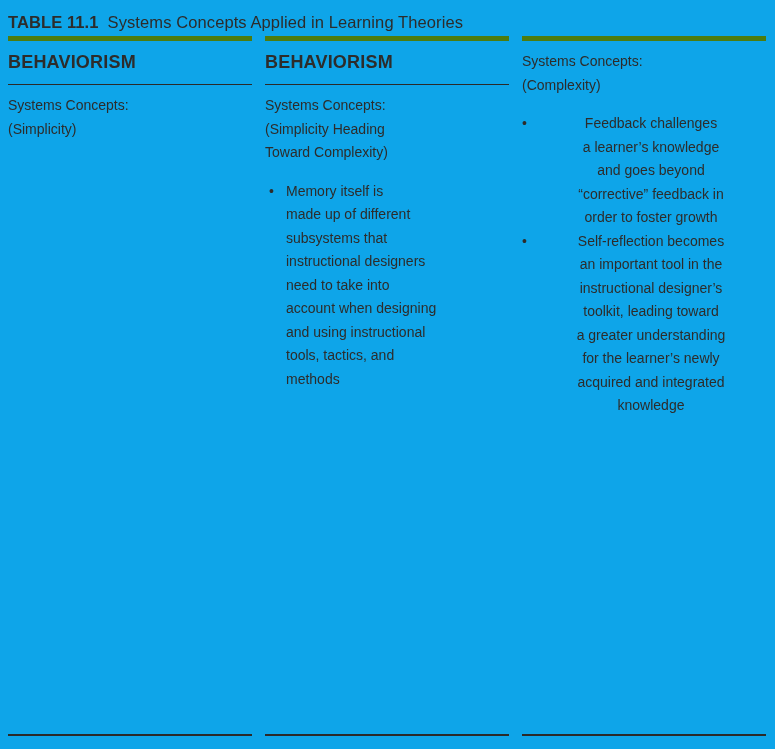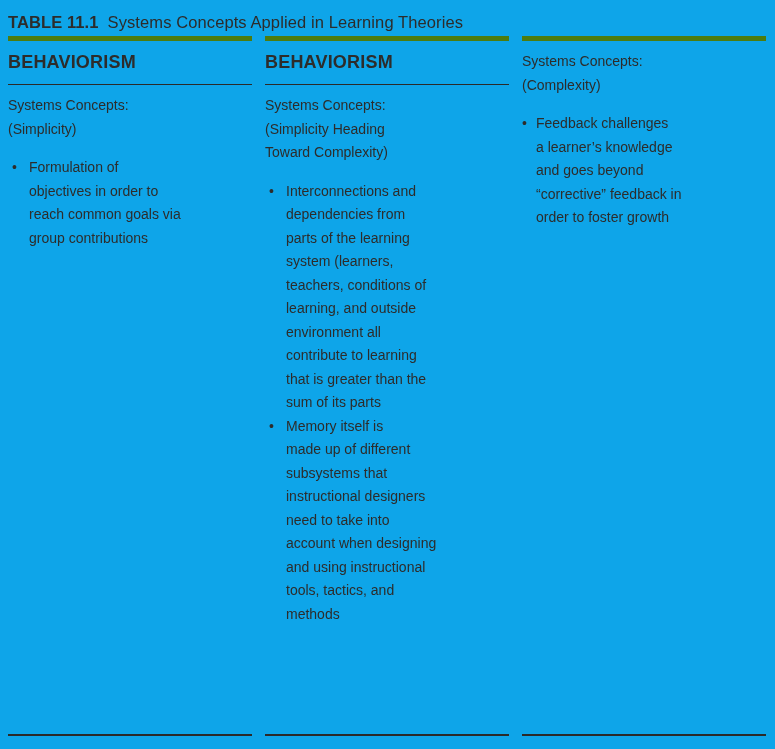--- a/index.html
+++ b/index.html
@@ -65,66 +65,52 @@
     position: relative;
     padding-left: 21px;
     white-space: pre-line;
   }
   ul.bullets li::before {
     content: "\2022";
     position: absolute;
     left: 4px;
     top: 0;
   }
-  .col--tight ul.bullets li { padding-left: 14px; }
+  .col--tight ul.bullets li { padding-left: 14px; text-align: center; }
   .col--tight ul.bullets li::before { left: 0; }
 </style>
 </head>
 <body>
 
 <div class="page">
 
   <div class="caption">
     <span class="caption-label">TABLE 11.1</span>
     <span class="caption-text">Systems Concepts Applied in Learning Theories</span>
   </div>
 
   <div class="table">
 
     <div class="col">
       <div class="col-header">BEHAVIORISM</div>
       <div class="col-body">
         <div class="intro">Systems Concepts:
 (Simplicity)</div>
         <ul class="bullets">
-          <li>Formulation of
-objectives in order to
-reach common goals via
-group contributions</li>
         </ul>
       </div>
     </div>
 
     <div class="col">
       <div class="col-header">BEHAVIORISM</div>
       <div class="col-body">
         <div class="intro">Systems Concepts:
 (Simplicity Heading
 Toward Complexity)</div>
         <ul class="bullets">
-          <li>Interconnections and
-dependencies from
-parts of the learning
-system (learners,
-teachers, conditions of
-learning, and outside
-environment all
-contribute to learning
-that is greater than the
-sum of its parts</li>
           <li>Memory itself is
 made up of different
 subsystems that
 instructional designers
 need to take into
 account when designing
 and using instructional
 tools, tactics, and
 methods</li>
         </ul>
@@ -134,18 +120,26 @@
     <div class="col col--tight">
       <div class="col-body">
         <div class="intro">Systems Concepts:
 (Complexity)</div>
         <ul class="bullets">
           <li>Feedback challenges
 a learner’s knowledge
 and goes beyond
 “corrective” feedback in
 order to foster growth</li>
+          <li>Self-reflection becomes
+an important tool in the
+instructional designer’s
+toolkit, leading toward
+a greater understanding
+for the learner’s newly
+acquired and integrated
+knowledge</li>
         </ul>
       </div>
     </div>
 
   </div>
 </div>
 
 </body></html>

